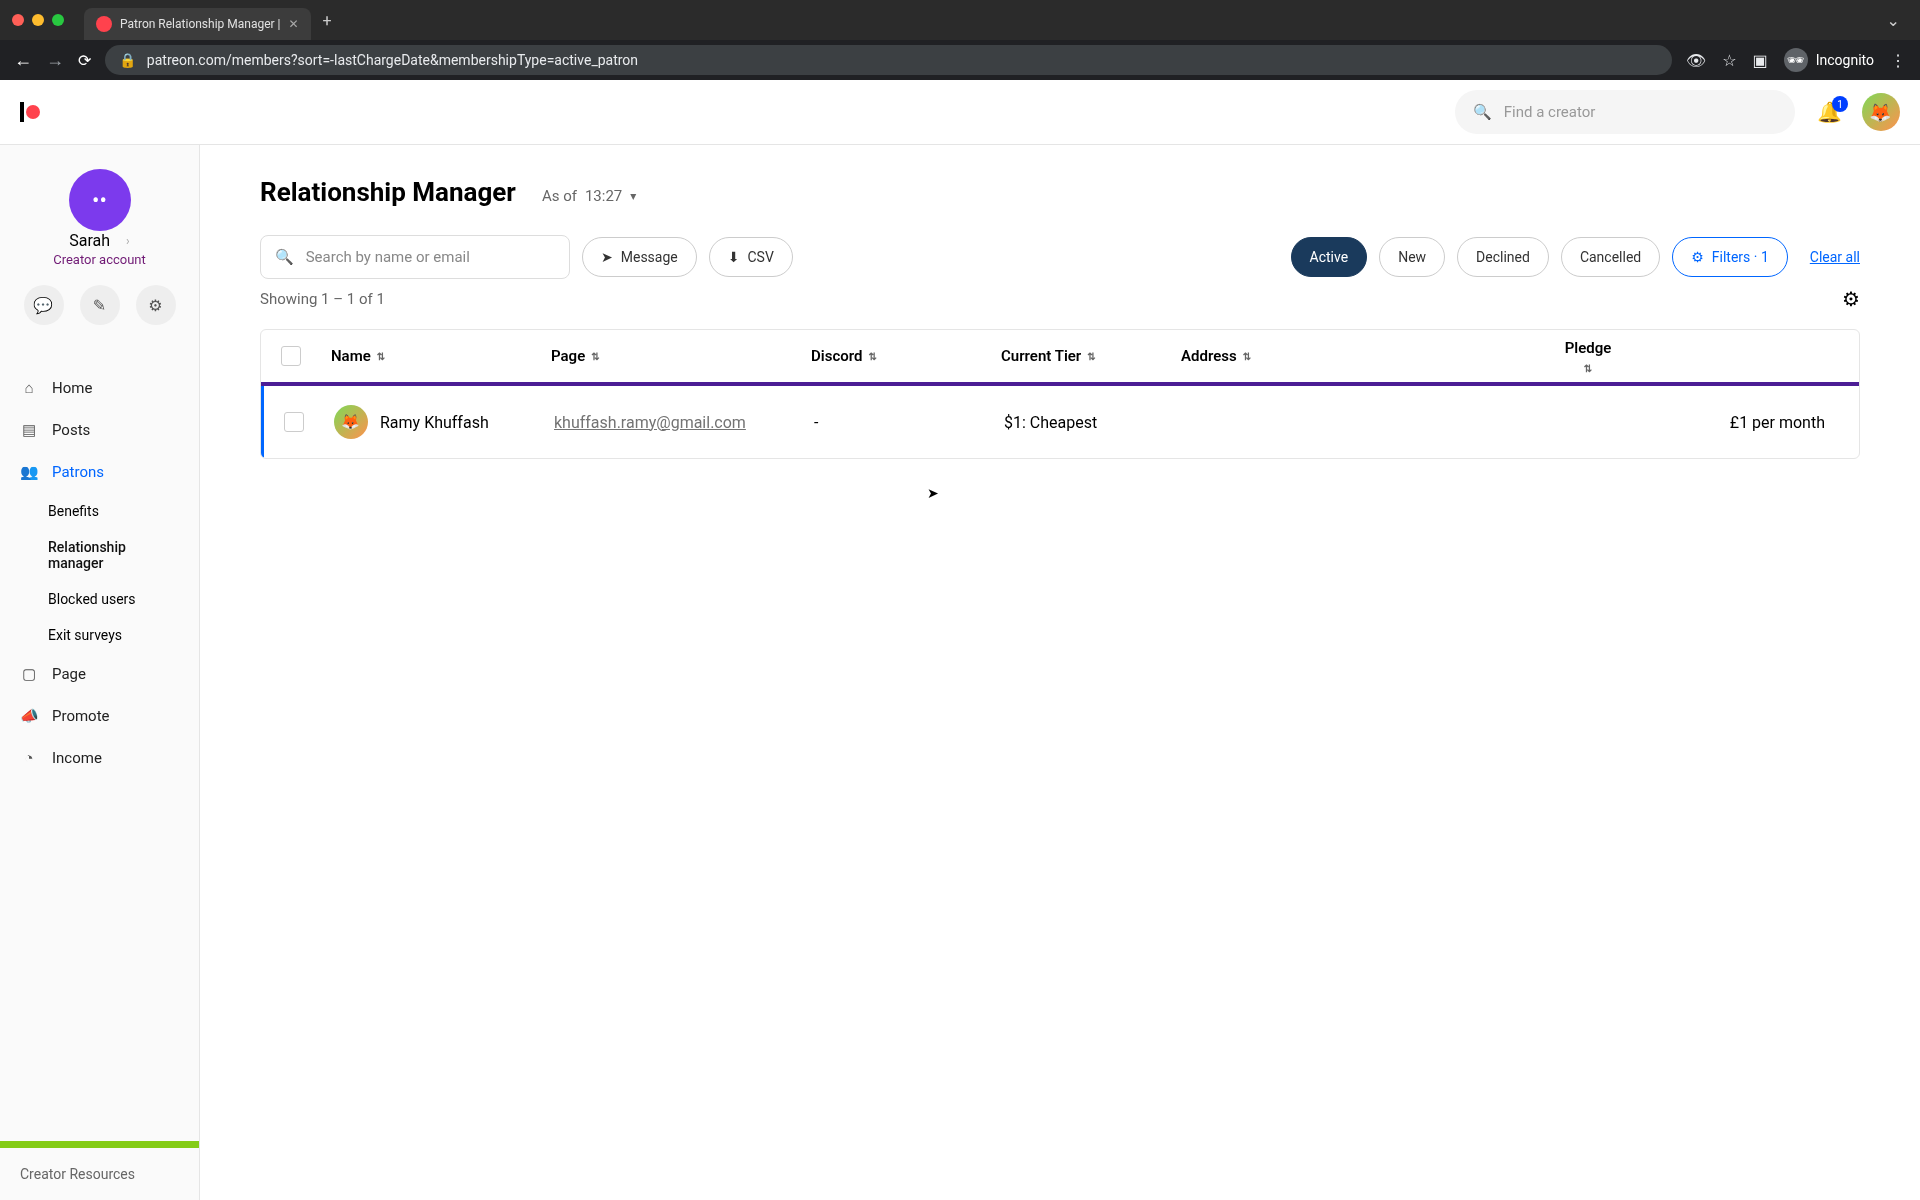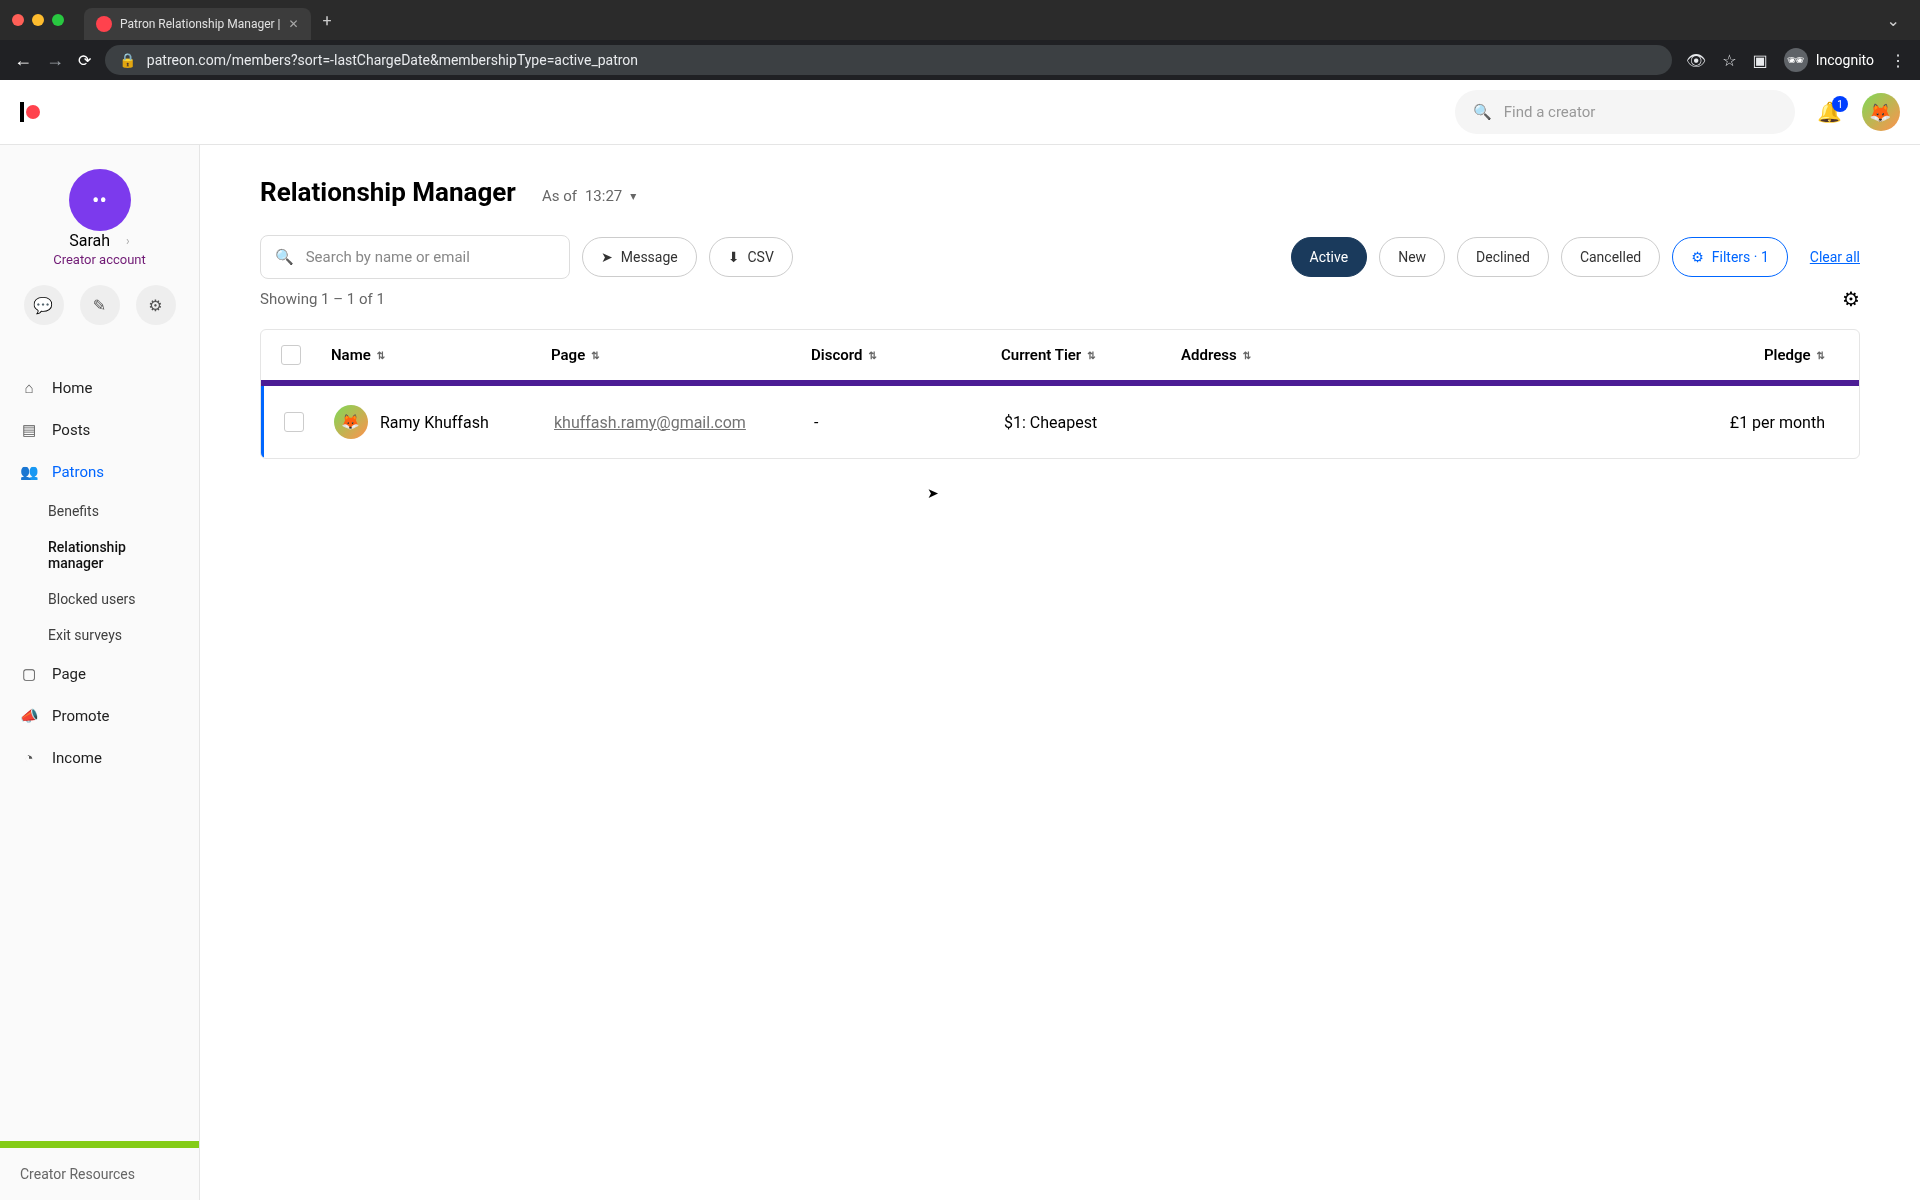--- a/index.html
+++ b/index.html
@@ -176,21 +176,21 @@
   font-size: 15px;
   color: #222;
   cursor: pointer;
 }
 .nav-item.active { color: #0066ff; }
 .nav-item .nav-icon { width: 18px; text-align: center; color: #555; }
 .nav-item.active .nav-icon { color: #0066ff; }
 .sub-item {
   padding: 10px 20px 10px 48px;
   font-size: 14px;
-  color: #404040;
+  color: #000000;
   cursor: pointer;
 }
 .sub-item.current { color: #111; font-weight: 500; }
 .sidebar-footer {
   padding: 18px 20px;
   font-size: 14px;
   color: #666;
   border-top: 7px solid #84cc16;
 }
 
@@ -249,25 +249,25 @@
 .thead, .trow {
   display: grid;
   grid-template-columns: 60px 220px 260px 190px 180px 170px 1fr;
   align-items: center;
   padding: 0 10px;
 }
 .thead {
   height: 56px;
   font-weight: 600;
   font-size: 15px;
-  border-bottom: 6px solid #4c1d95;
+  border-bottom: 4px solid #4c1d95;
 }
 .th { display: flex; align-items: center; gap: 6px; cursor: pointer; }
 .sort-icon { font-size: 10px; color: #666; }
-.pledge-th { justify-content: flex-end; padding-right: 24px; }
+.pledge-th { justify-content: flex-end; padding-right: 24px; flex-direction: column; }
 
 .trow {
   height: 72px;
   border-left: 3px solid #0066ff;
 }
 .checkbox {
   width: 20px; height: 20px;
   border: 1.5px solid #ccc;
   border-radius: 3px;
   margin-left: 10px;

